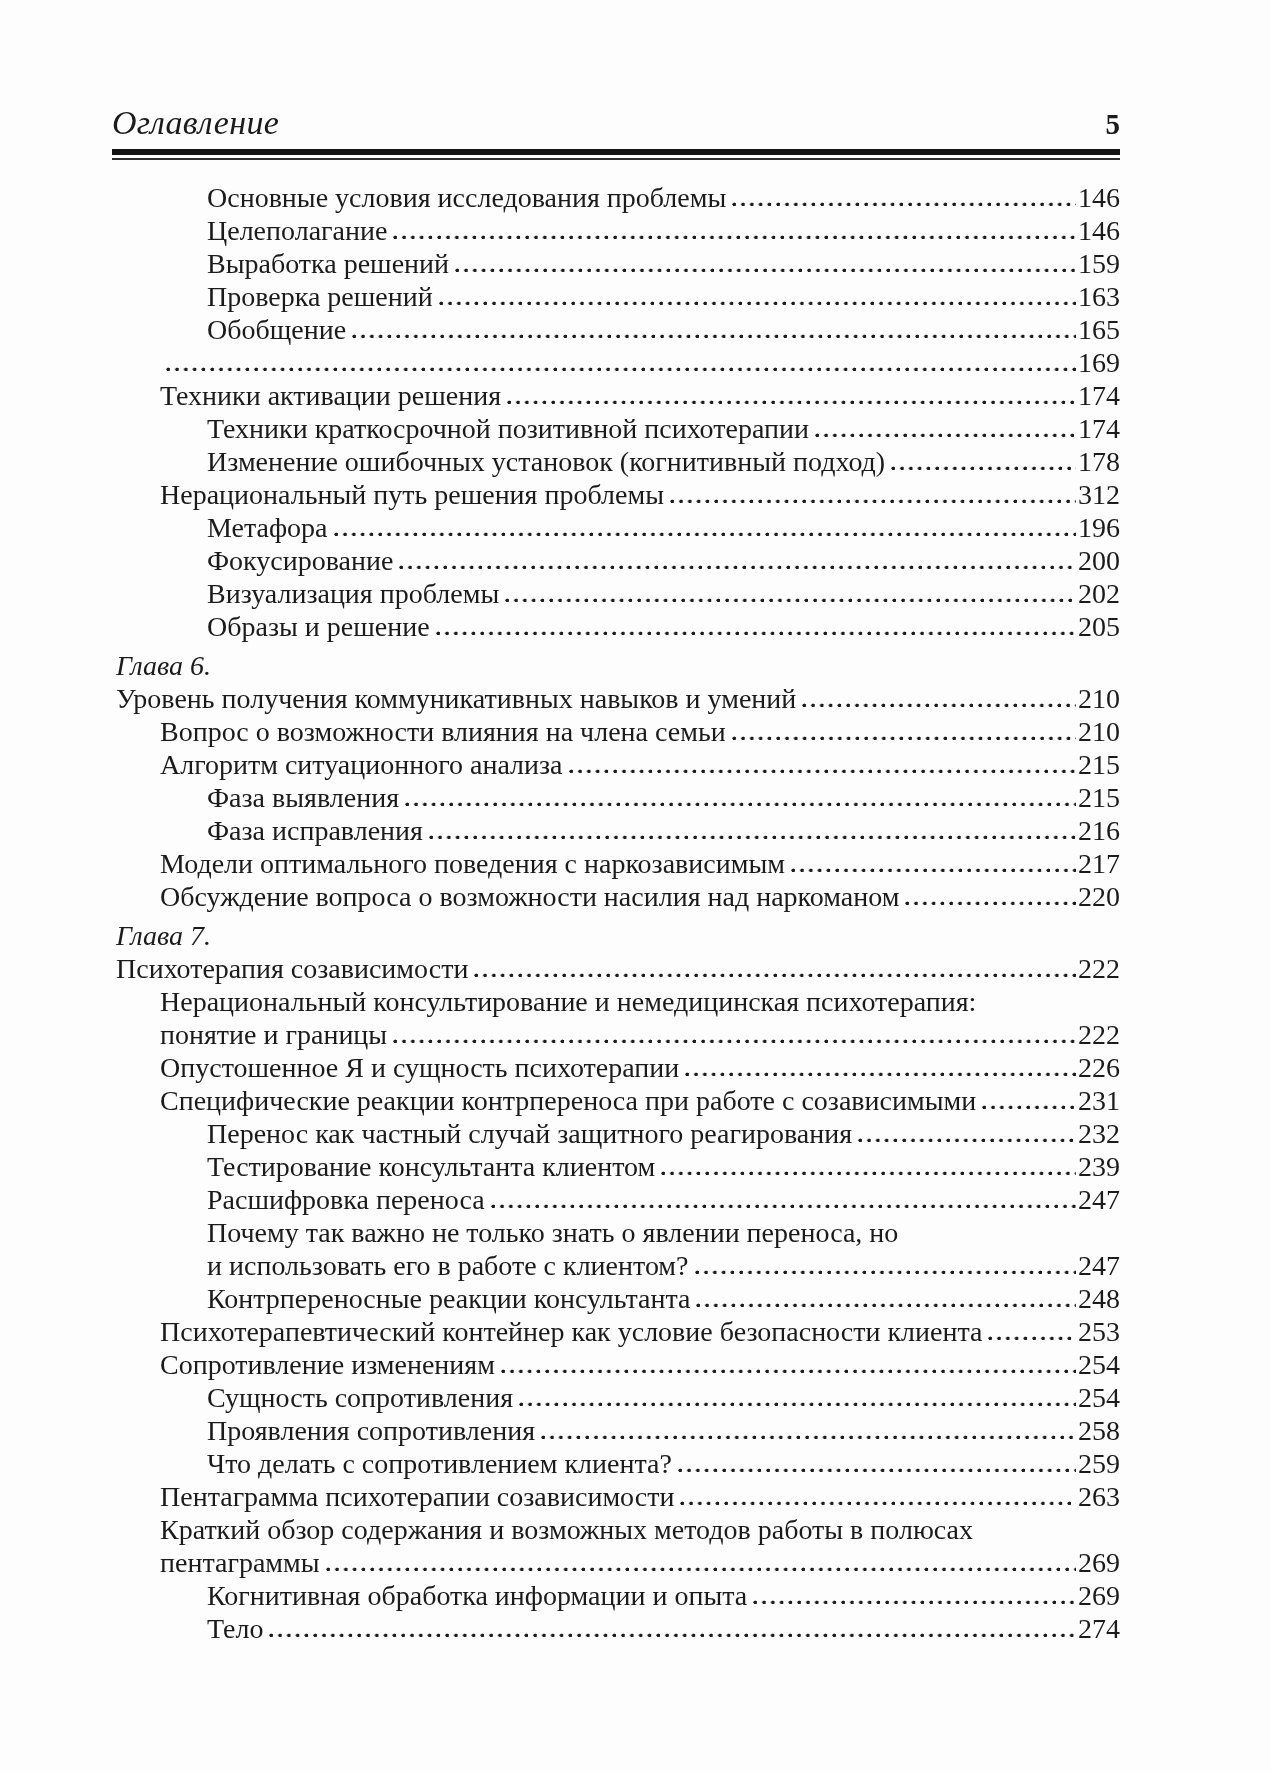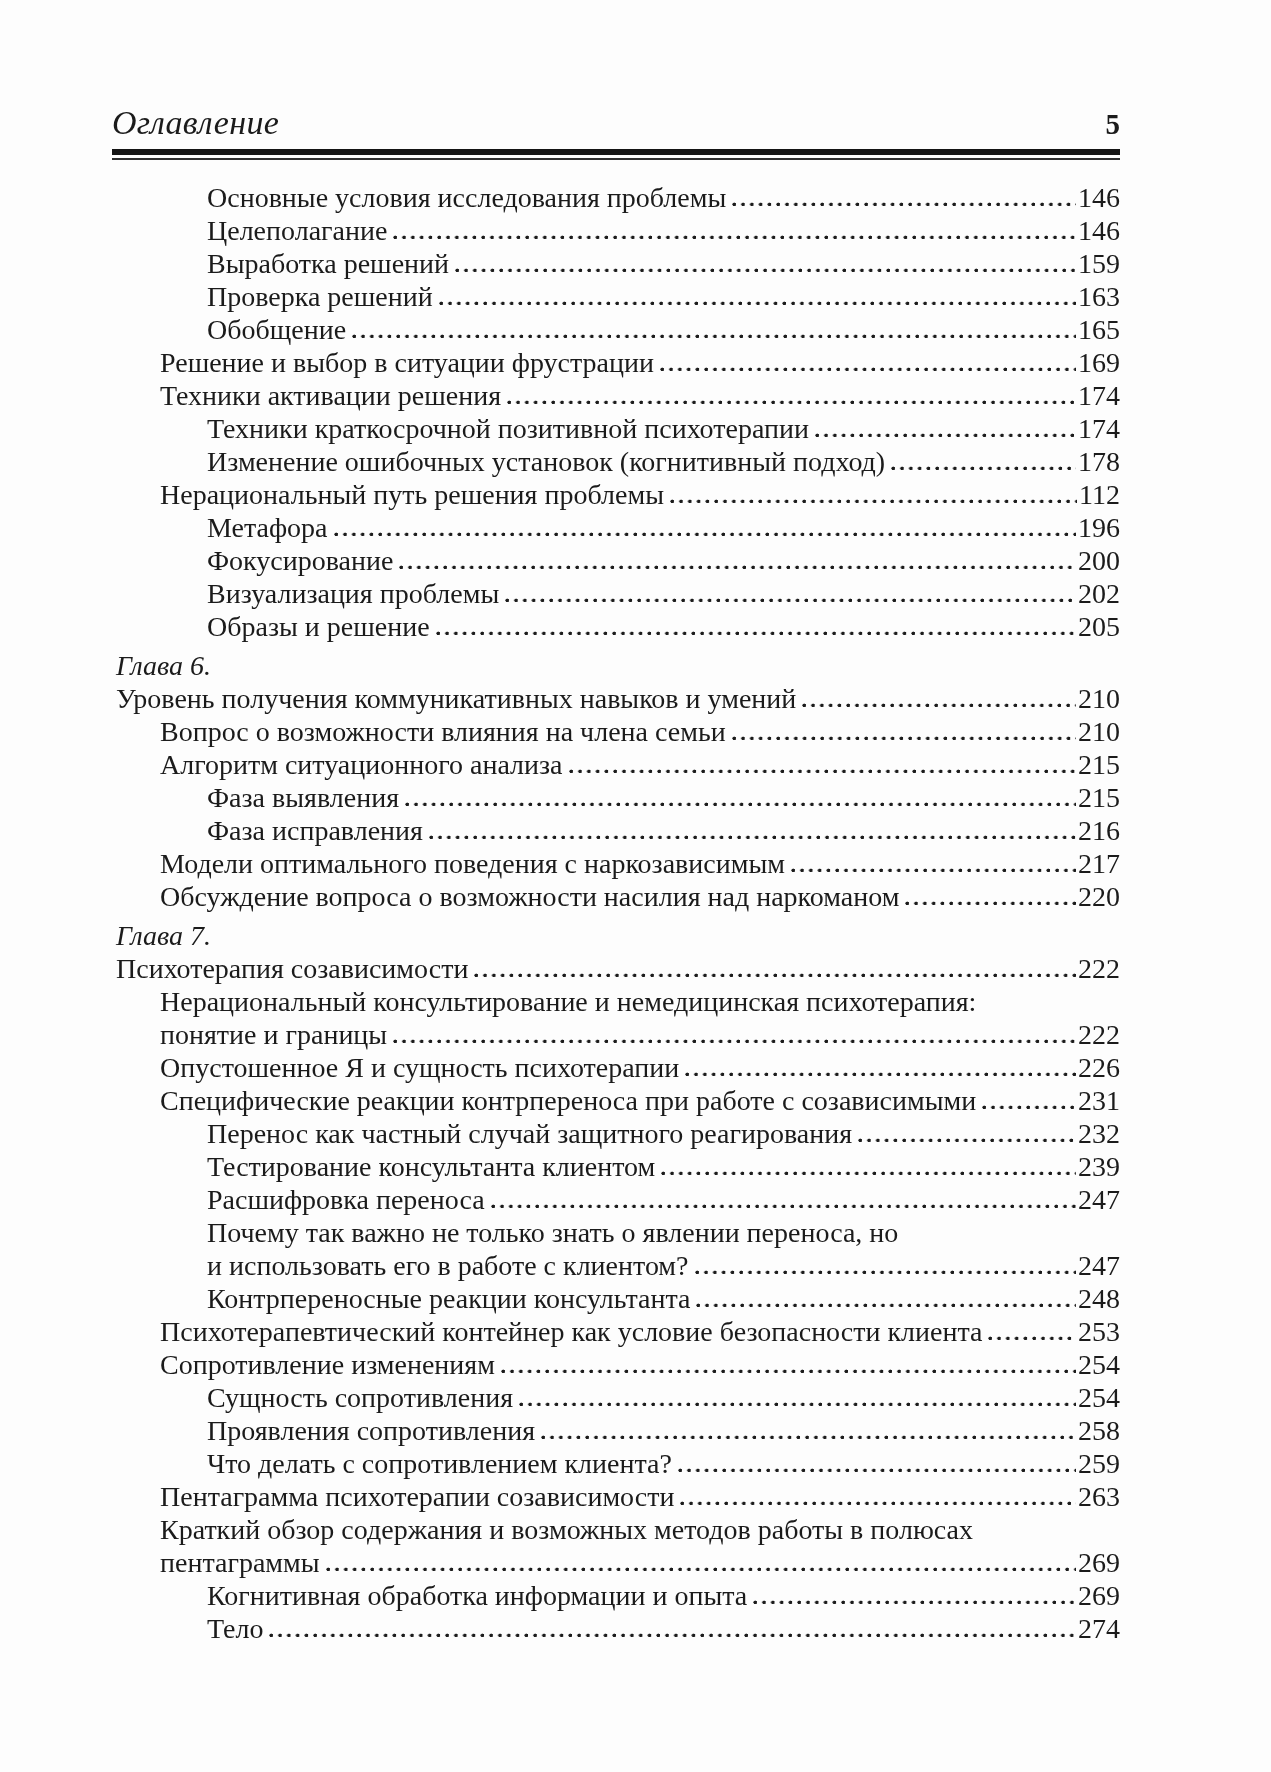--- a/index.html
+++ b/index.html
@@ -107,21 +107,20 @@
         <span class="entry-title">Проверка решений</span>
         <span class="dot-leader"></span>
         <span class="entry-pageno">163</span>
       </div>
       <div class="toc-entry lv2">
         <span class="entry-title">Обобщение</span>
         <span class="dot-leader"></span>
         <span class="entry-pageno">165</span>
       </div>
       <div class="toc-entry lv1">
-        <span class="entry-title">Решение и выбор в ситуации фрустрации</span>
         <span class="dot-leader"></span>
         <span class="entry-pageno">169</span>
       </div>
       <div class="toc-entry lv1">
         <span class="entry-title">Техники активации решения</span>
         <span class="dot-leader"></span>
         <span class="entry-pageno">174</span>
       </div>
       <div class="toc-entry lv2">
         <span class="entry-title">Техники краткосрочной позитивной психотерапии</span>
@@ -129,21 +128,21 @@
         <span class="entry-pageno">174</span>
       </div>
       <div class="toc-entry lv2">
         <span class="entry-title">Изменение ошибочных установок (когнитивный подход)</span>
         <span class="dot-leader"></span>
         <span class="entry-pageno">178</span>
       </div>
       <div class="toc-entry lv1">
         <span class="entry-title">Нерациональный путь решения проблемы</span>
         <span class="dot-leader"></span>
-        <span class="entry-pageno">112</span>
+        <span class="entry-pageno">312</span>
       </div>
       <div class="toc-entry lv2">
         <span class="entry-title">Метафора</span>
         <span class="dot-leader"></span>
         <span class="entry-pageno">196</span>
       </div>
       <div class="toc-entry lv2">
         <span class="entry-title">Фокусирование</span>
         <span class="dot-leader"></span>
         <span class="entry-pageno">200</span>

